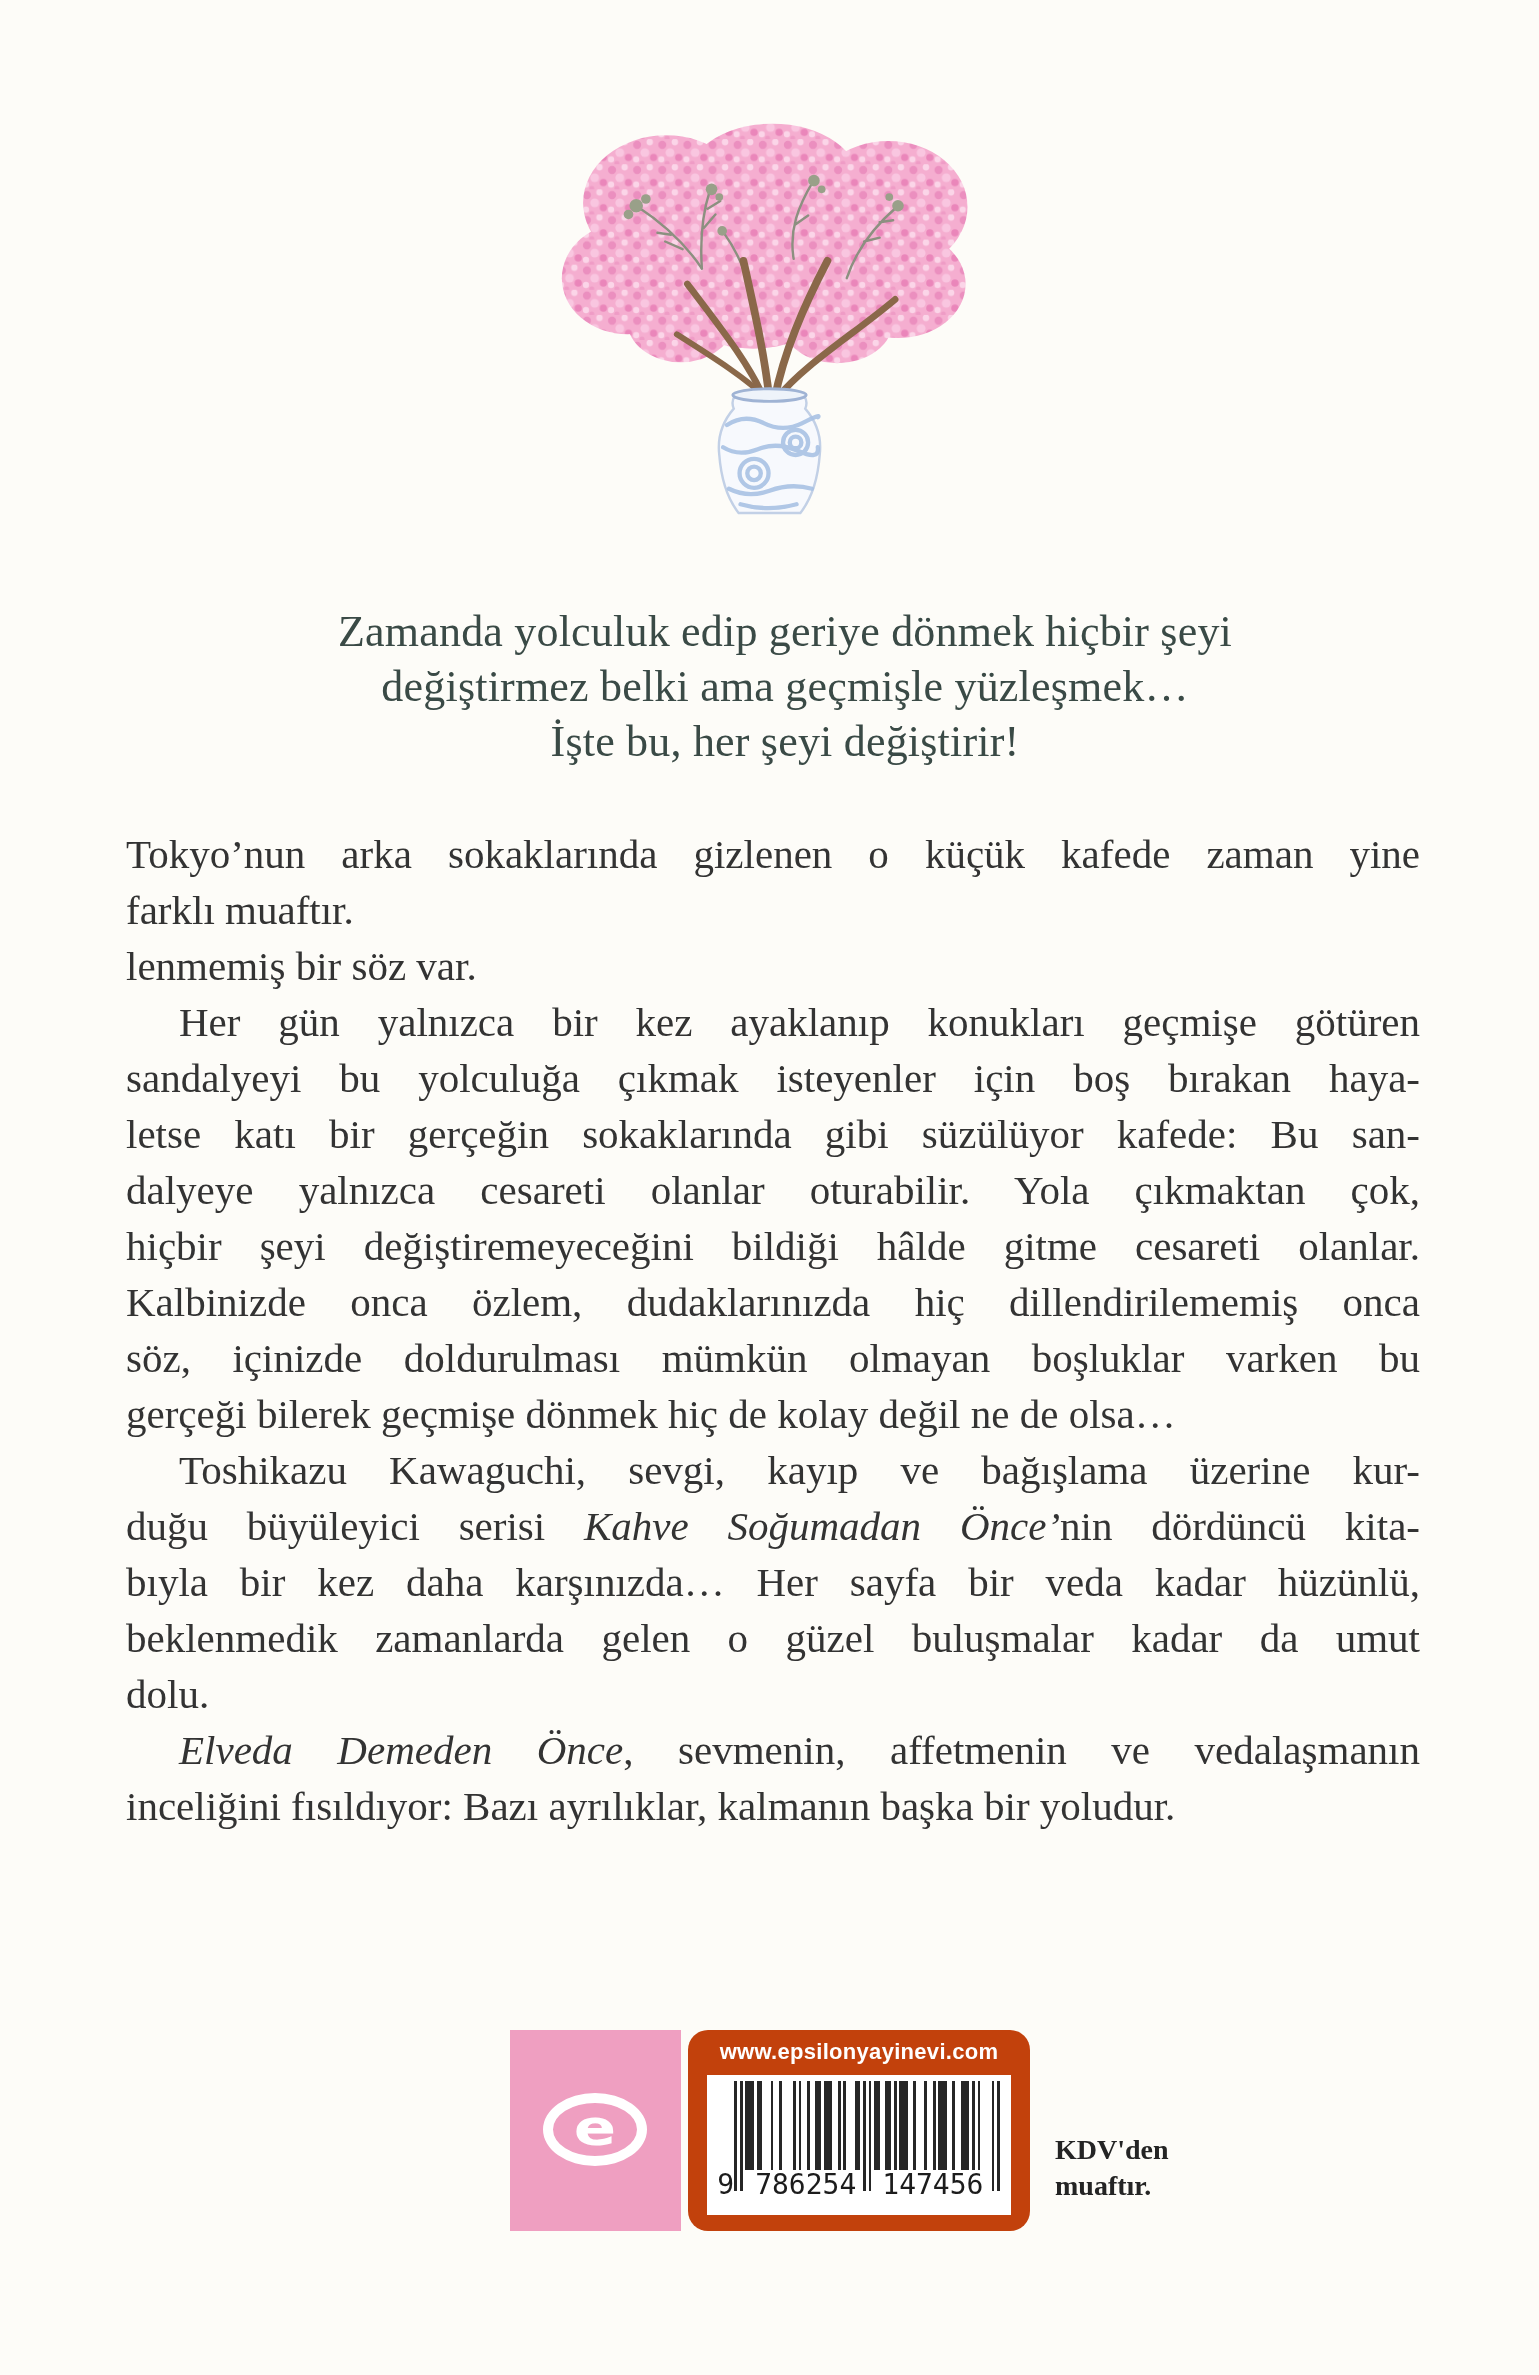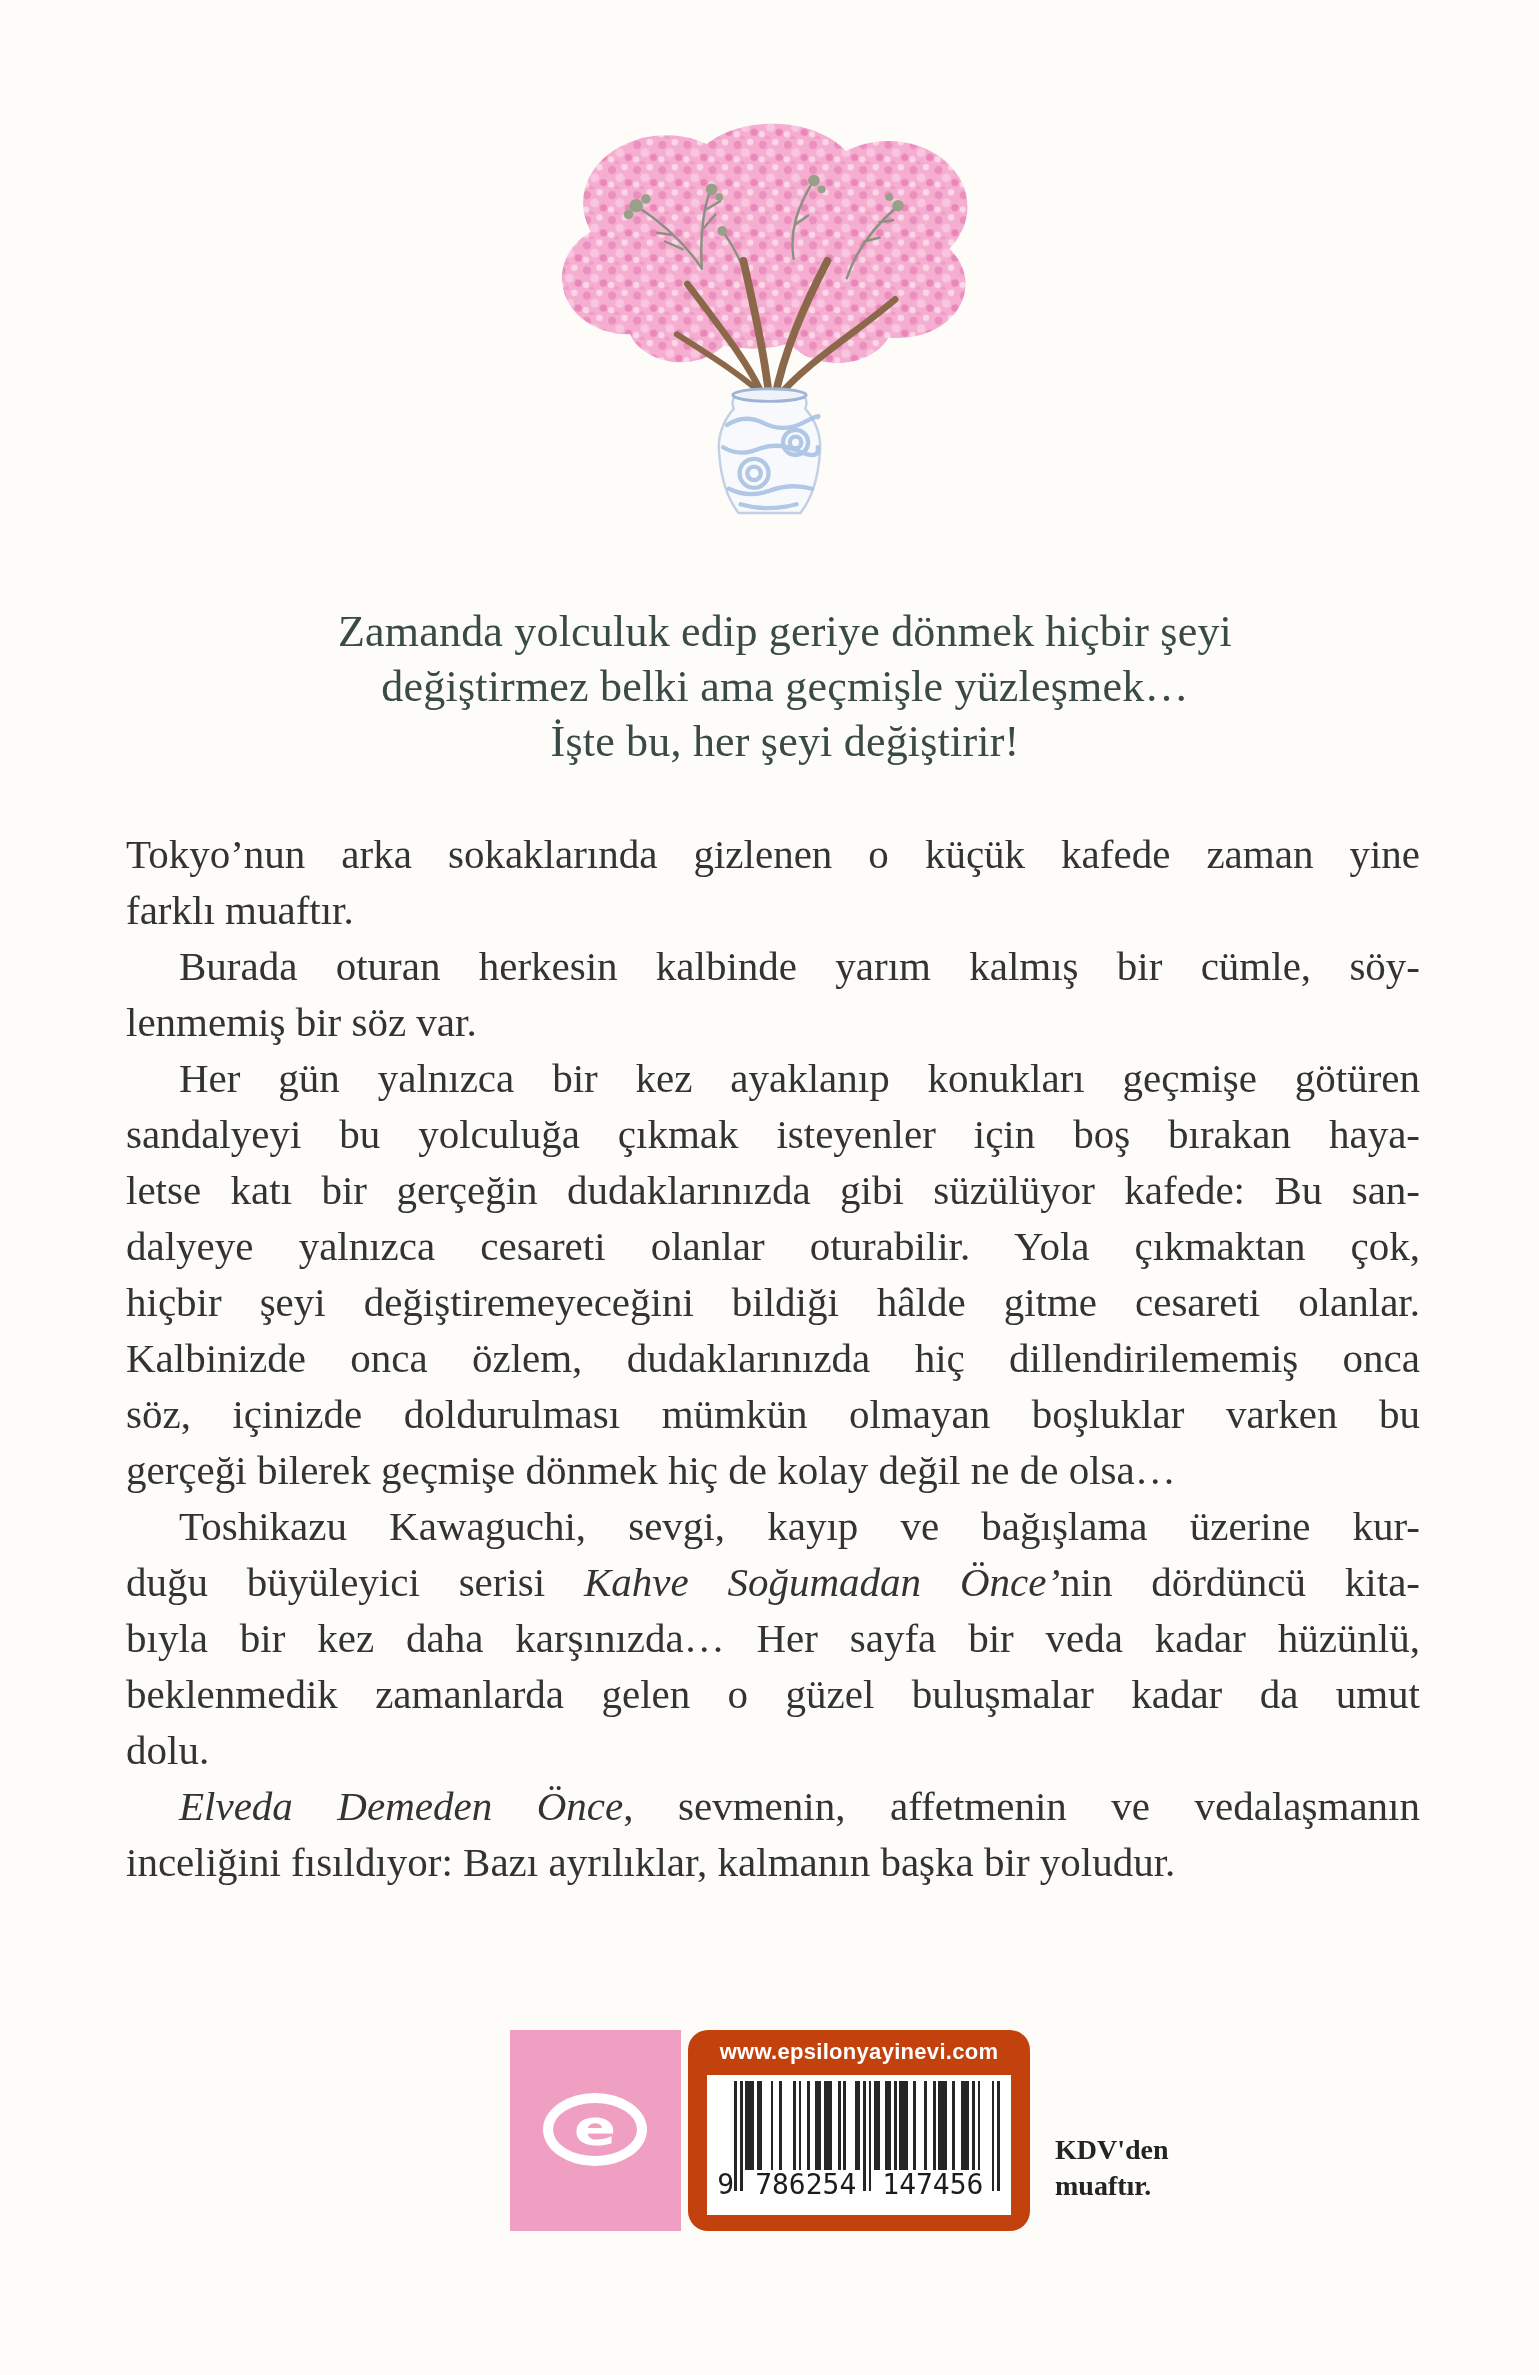--- a/index.html
+++ b/index.html
@@ -167,25 +167,24 @@
 
   <div class="headline">
     <div>Zamanda yolculuk edip geriye dönmek hiçbir şeyi</div>
     <div>değiştirmez belki ama geçmişle yüzleşmek…</div>
     <div>İşte bu, her şeyi değiştirir!</div>
   </div>
 
   <div class="body-text" id="body-text">
       <div class="bline"><span>Tokyo’nun arka sokaklarında gizlenen o küçük kafede zaman yine</span></div>
       <div class="bline pend"><span>farklı muaftır.</span></div>
-      <div class="bline indent"><span>Burada oturan herkesin kalbinde yarım kalmış bir cümle, söy-</span></div>
       <div class="bline pend"><span>lenmemiş bir söz var.</span></div>
       <div class="bline indent"><span>Her gün yalnızca bir kez ayaklanıp konukları geçmişe götüren</span></div>
       <div class="bline"><span>sandalyeyi bu yolculuğa çıkmak isteyenler için boş bırakan haya-</span></div>
-      <div class="bline"><span>letse katı bir gerçeğin dudaklarınızda gibi süzülüyor kafede: Bu san-</span></div>
+      <div class="bline"><span>letse katı bir gerçeğin sokaklarında gibi süzülüyor kafede: Bu san-</span></div>
       <div class="bline"><span>dalyeye yalnızca cesareti olanlar oturabilir. Yola çıkmaktan çok,</span></div>
       <div class="bline"><span>hiçbir şeyi değiştiremeyeceğini bildiği hâlde gitme cesareti olanlar.</span></div>
       <div class="bline"><span>Kalbinizde onca özlem, dudaklarınızda hiç dillendirilememiş onca</span></div>
       <div class="bline"><span>söz, içinizde doldurulması mümkün olmayan boşluklar varken bu</span></div>
       <div class="bline pend"><span>gerçeği bilerek geçmişe dönmek hiç de kolay değil ne de olsa…</span></div>
       <div class="bline indent"><span>Toshikazu Kawaguchi, sevgi, kayıp ve bağışlama üzerine kur-</span></div>
       <div class="bline"><span>duğu büyüleyici serisi </span><span class="italic">Kahve Soğumadan Önce’</span><span>nin dördüncü kita-</span></div>
       <div class="bline"><span>bıyla bir kez daha karşınızda… Her sayfa bir veda kadar hüzünlü,</span></div>
       <div class="bline"><span>beklenmedik zamanlarda gelen o güzel buluşmalar kadar da umut</span></div>
       <div class="bline pend"><span>dolu.</span></div>

